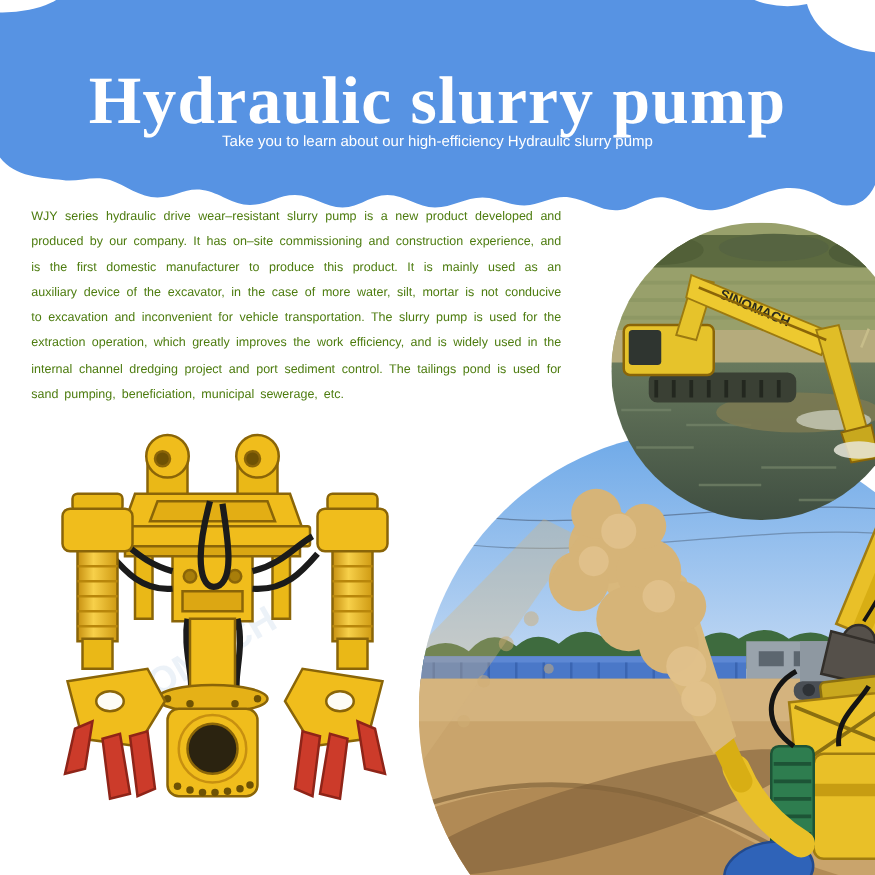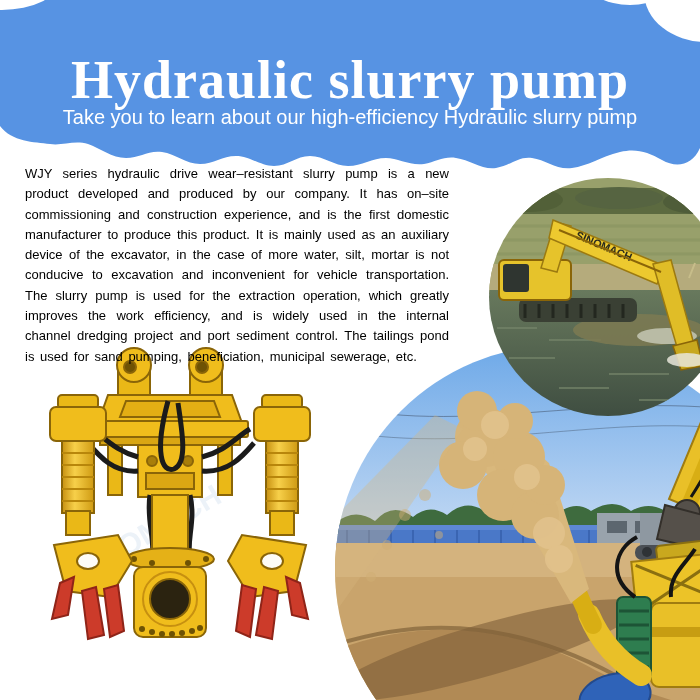--- a/index.html
+++ b/index.html
@@ -4,24 +4,24 @@
 <style>
   html,body{margin:0;padding:0;background:#e8e8e8;}
   #page{position:relative;width:700px;height:700px;background:#ffffff;overflow:hidden;
         font-family:"Liberation Sans",sans-serif;}
   
   #cloud-wrap{position:absolute;left:0;top:0;width:700px;height:190px;}
   .hdr-title{position:absolute;left:0;top:36px;width:700px;text-align:center;
         font-family:"Liberation Serif",serif;font-weight:700;font-size:54px;
         line-height:1.05;color:#ffffff;letter-spacing:1px;margin-top:16px;}
   .hdr-sub{position:absolute;left:0;top:106px;width:700px;text-align:center;
-        font-size:20px;color:#ffffff;font-weight:400;}
+        font-size:12px;color:#ffffff;font-weight:400;}
   
   .intro{position:absolute;left:25px;top:164px;width:424px;
-        font-size:13px;line-height:20.3px;color:#000000;
+        font-size:10px;line-height:20.3px;color:#4d7c0f;
         text-align:justify;text-justify:inter-word;word-spacing:2px;}
   
   .circle-photo{position:absolute;border-radius:50%;overflow:hidden;}
   #photo-top{left:489px;top:178px;width:238px;height:238px;z-index:4;}
   #photo-bottom{left:335px;top:345px;width:450px;height:450px;z-index:2;}
   #pump-product{position:absolute;left:30px;top:345px;width:300px;height:320px;z-index:3;}
   svg{display:block;}
 </style>
 </head>
 <body>

